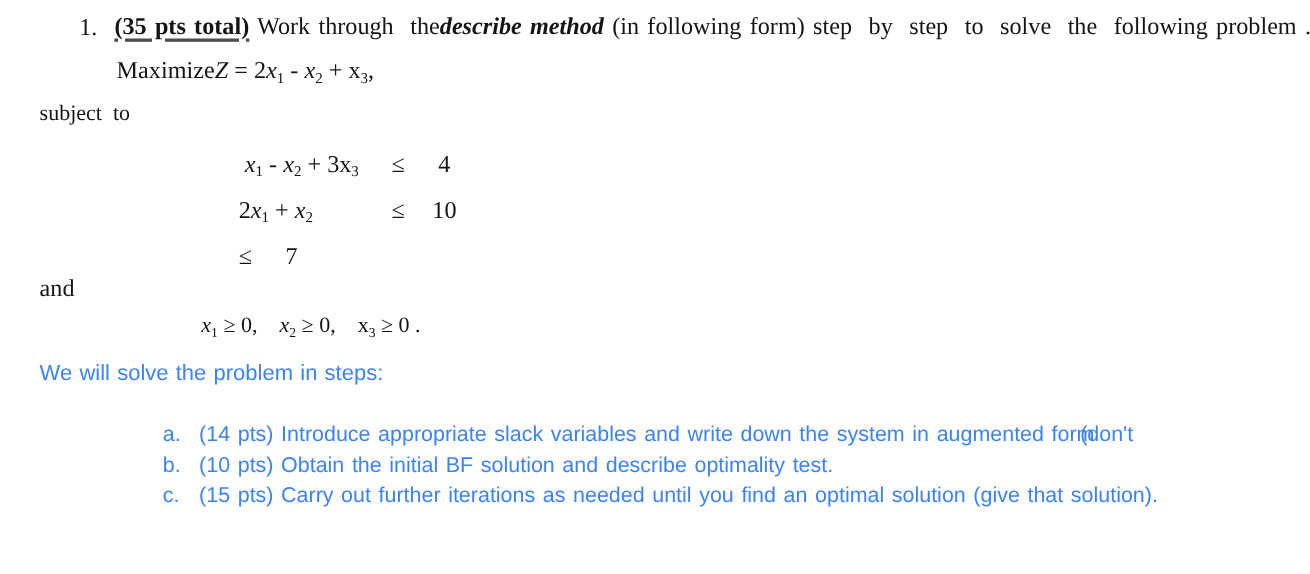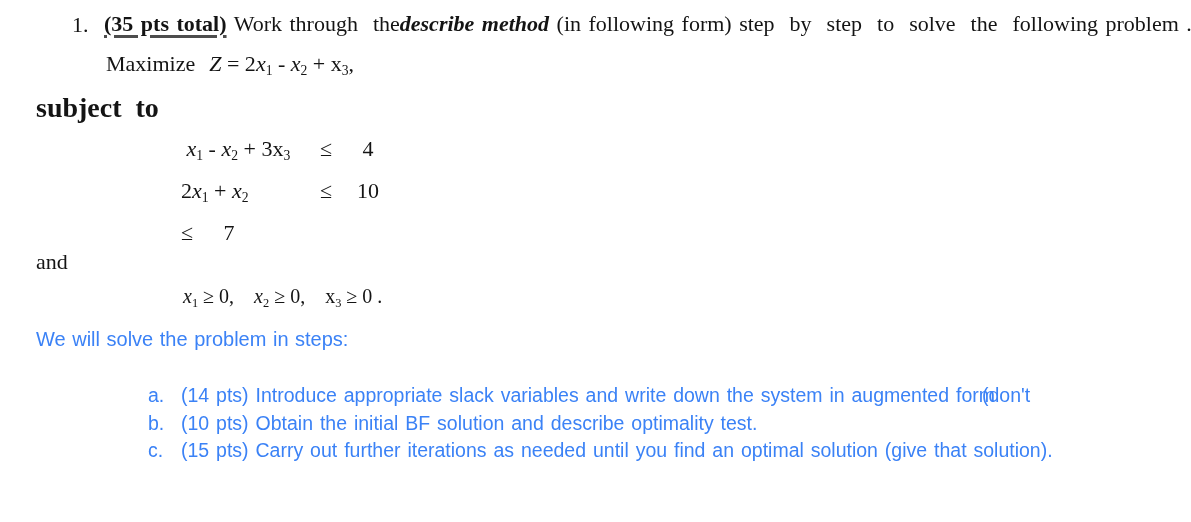--- a/index.html
+++ b/index.html
@@ -18,24 +18,24 @@
   .it { font-style: italic; }
   .b  { font-weight: bold; }
   .u  { text-decoration: underline; text-decoration-thickness: 2.5px; text-underline-offset: 4px; text-decoration-color: #4d4d4d; }
   .sub { font-size: 0.62em; position: relative; top: 0.32em; }
   .ov { margin-left: -13px; }
 
   
   #problem-number { left: 72px;  top: 12px;  font-size: 22px; }
   #problem-title  { left: 104px; top: 11px;  font-size: 22px; white-space: pre; word-spacing: 2px; width: 1086px; }
   #objective      { left: 106px; top: 51px;  font-size: 22px; }
-  #objective-keyword { margin-right: 14px; }
-  #subject-to     { left: 36px;  top: 92px;  font-size: 28px; white-space: pre; font-weight: bold; }
+  #objective-keyword { }
+  #subject-to     { left: 36px;  top: 92px;  font-size: 20px; white-space: pre; }
   #constraints    { left: 181px; top: 129px; font-size: 22px; line-height: 39px; }
-  .c-row  { display: flex; }
+  .c-row  { display: flex; margin-left: 36px; }
   .c-expr { width: 139px; white-space: pre; }
   .c-rel  { width: 28px; }
   .c-val  { width: 40px; text-align: center; }
   #and-label { left: 36px;  top: 249px; font-size: 22px; text-align: right; }
   #nonneg    { left: 183px; top: 285px; font-size: 20px; white-space: pre; }
 
   
   .sans { font-family: "Liberation Sans", sans-serif; color: #3b82f6; }
   #steps-intro { left: 36px;  top: 328px; font-size: 20px; word-spacing: 1px; }
   #steps-list  { left: 148px; top: 382px; font-size: 19.5px; line-height: 27.5px; word-spacing: 1.5px; }

